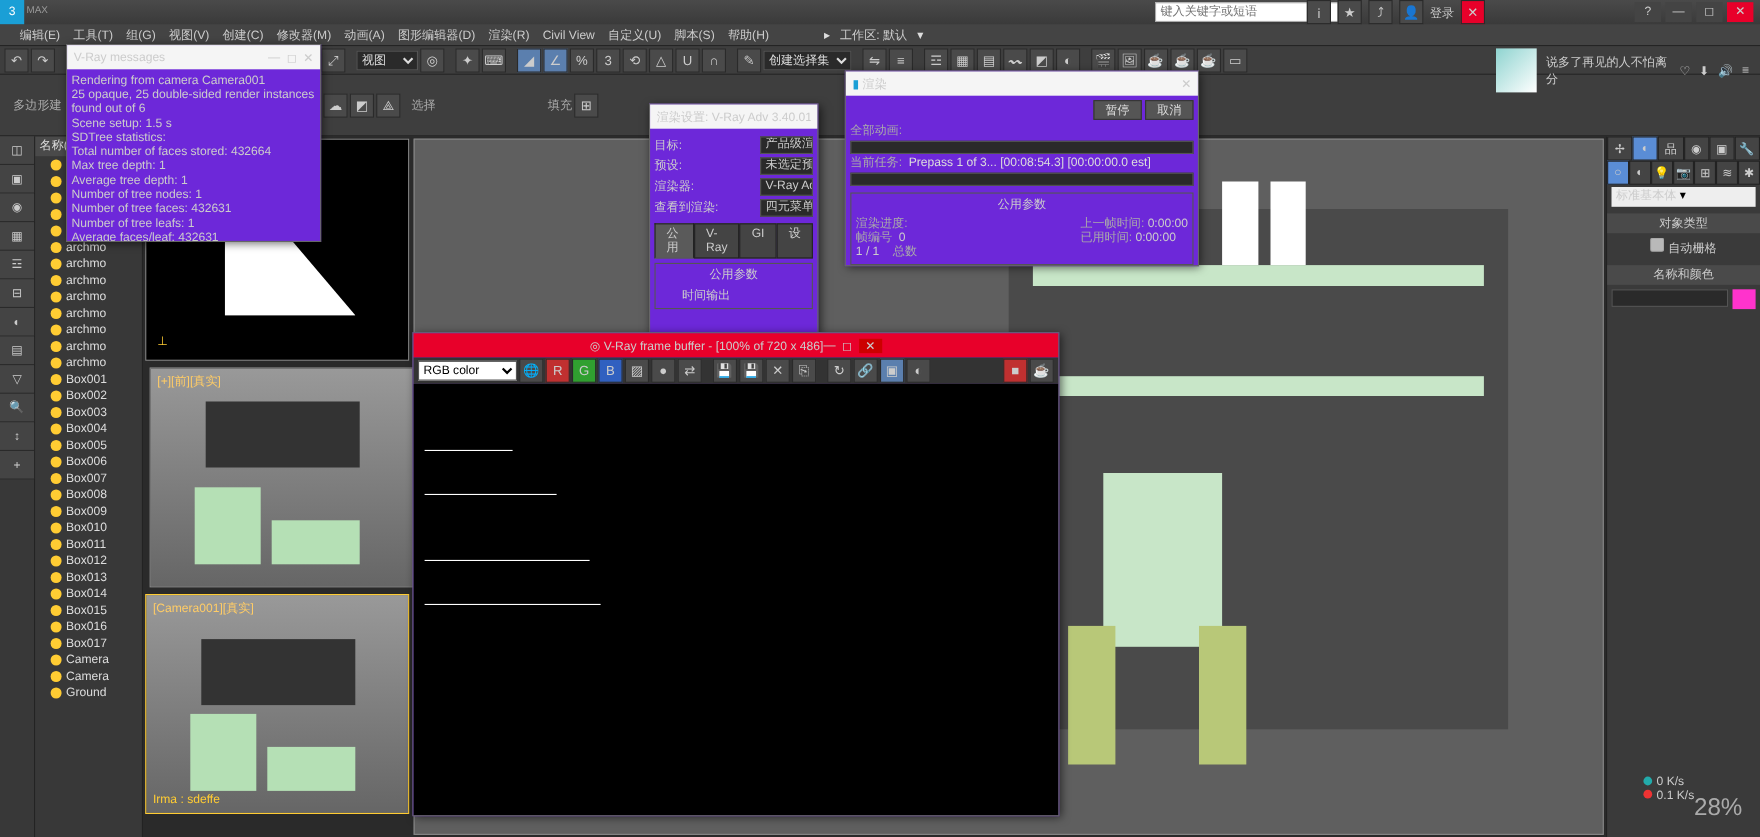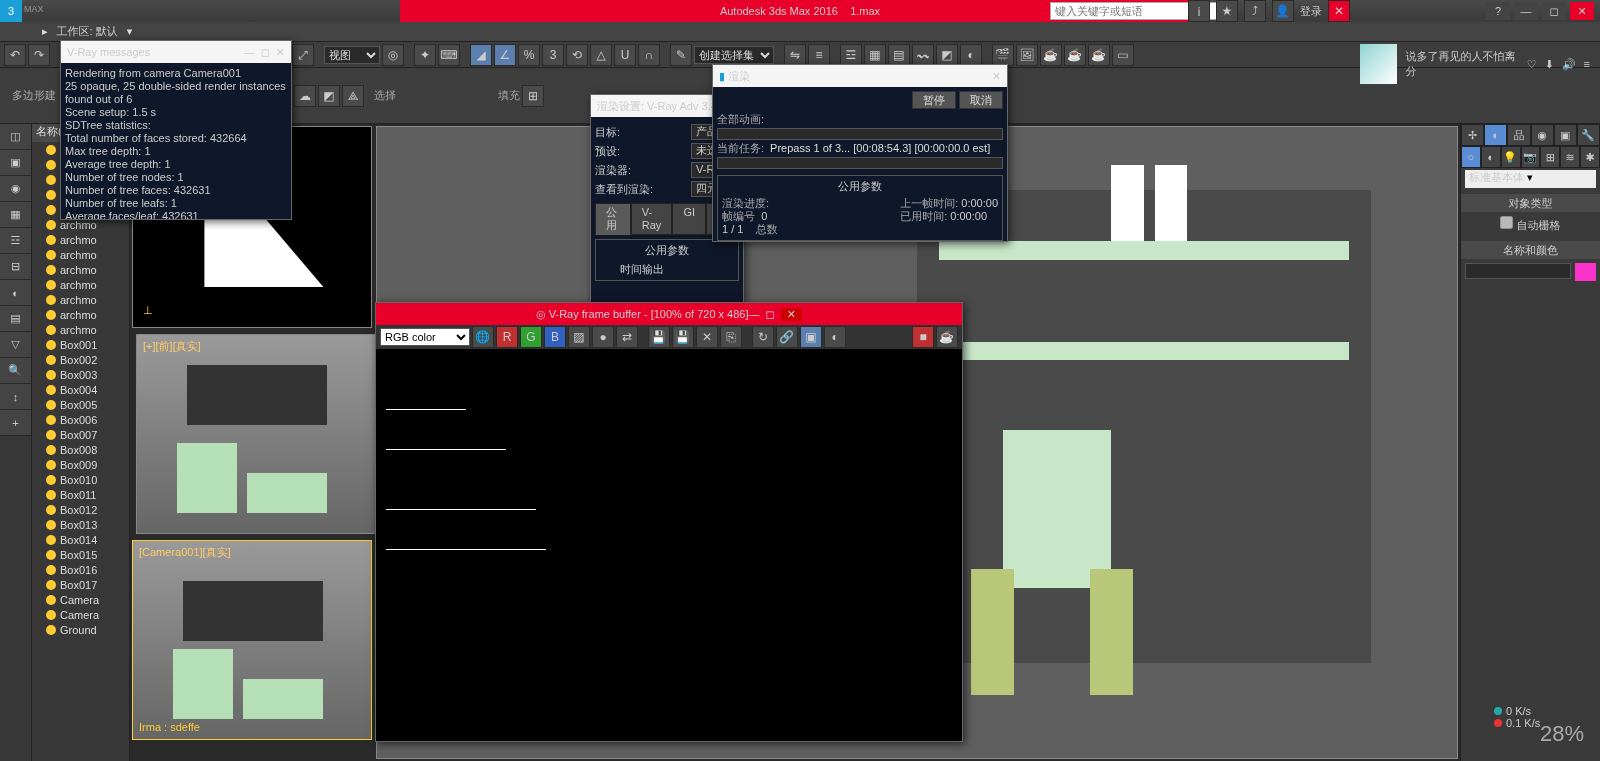--- a/index.html
+++ b/index.html
@@ -31,21 +31,21 @@
 .rightpanel { width:140px; background:#3a3a3a; border-left:1px solid #222; display:flex; flex-direction:column;}
 .rightpanel .tabrow { height:22px; display:flex;}
 .rightpanel .tab { flex:1; background:#444; border:1px solid #222; display:flex; align-items:center; justify-content:center;}
 .rightpanel .tab.on { background:#5a8dd6;}
 .cmddrop { height:18px; background:#eee; color:#000; margin:2px 4px; padding:0 4px;}
 .rolloutTitle { height:18px; background:#4a4a4a; text-align:center; line-height:18px; margin-top:4px;font-family:Liberation Serif, serif;}
 .objbtns { display:flex; flex-wrap:wrap; padding:2px;}
 .objbtns .ob { width:64px; height:18px; background:#555; border:1px solid #333; text-align:center; line-height:16px; margin:1px;}
 .swatch { width:26px; height:18px; background:#ff33cc; margin:4px auto;}
 
-.win { position:absolute; background:#0f172a; border:1px solid #666; box-shadow:2px 2px 8px rgba(0,0,0,.6);}
+.win { position:absolute; background:#6d28d9; border:1px solid #666; box-shadow:2px 2px 8px rgba(0,0,0,.6);}
 .win .wt { height:22px; background:#f5f5f5; color:#333; display:flex; align-items:center; padding:0 6px; justify-content:space-between;}
 .win .wt .mmc { display:flex; gap:6px;}
 .win .body { padding:4px; font-size:10px; color:#bbb; line-height:13px;}
 .vfb .wt { background:#e8002a; color:#fff;justify-content:center;}
 .vfb .tbar { height:24px; background:#333; display:flex; align-items:center; gap:2px; padding:0 4px;}
 .vfb .view { background:#000; position:relative;}
 .statusright { position:absolute; right:6px; bottom:6px; width:100px; height:50px;}
 .pct { position:absolute; right:10px; bottom:8px; font-size:22px; color:#aaa;}
 .dot { width:8px; height:8px; border-radius:50%; display:inline-block; margin-right:4px;}
 .label { color:#aaa;}
@@ -61,42 +61,39 @@
 .quote{position:absolute;right:10px;top:44px;width:230px;height:40px;display:flex;align-items:center;gap:8px;}
 .quote .thumb{width:40px;height:40px;background:linear-gradient(135deg,#8fd4d0,#fff);}
 .quote .icons{display:flex;gap:8px;margin-left:auto;}
 </style>
 </head>
 <body>
 
 <div class="titlebar">
   <div class="logo">3</div>
   <div style="position:absolute;left:24px;top:4px;color:#999;font-size:9px">MAX</div>
-  <div class="red-mid">
-    <span>Autodesk 3ds Max 2016</span>&nbsp;&nbsp;&nbsp;
-    <span>1.max</span>
-  </div>
   <input class="search" style="padding: 0px 4px; border: 1px solid rgb(170, 170, 170);" placeholder="键入关键字或短语">
   <div style="position:absolute;right:250px;display:flex;gap:6px;align-items:center">
     <span class="tbtn">ℹ</span>
     <span class="tbtn">★</span>
     <span class="tbtn">⤴</span>
     <span class="tbtn">👤</span>
     <span>登录</span>
     <span class="tbtn" style="background:#e8002a">✕</span>
   </div>
   <div class="right">
     <div class="btn">?</div>
     <div class="btn">—</div>
     <div class="btn">◻</div>
     <div class="btn close">✕</div>
   </div>
 </div>
 
 <div class="menubar">
+  <span id="menuitems"><span>编辑(E)</span><span>工具(T)</span><span>组(G)</span><span>视图(V)</span><span>创建(C)</span><span>修改器(M)</span><span>动画(A)</span><span>图形编辑器(D)</span><span>渲染(R)</span><span>Civil View</span><span>自定义(U)</span><span>脚本(S)</span><span>帮助(H)</span></span>
   <span class="ws">▸ <span>工作区: 默认</span> ▾</span>
 </div>
 
 <div class="toolrow">
   <div class="tbtn">↶</div>
   <div class="tbtn">↷</div>
   <div class="sep"></div>
   <div class="tbtn">🔗</div>
   <div class="tbtn">⛓</div>
   <div class="tbtn">◉</div>
@@ -349,21 +346,21 @@
         <div class="tabbtn">GI</div>
         <div class="tabbtn">设</div>
       </div>
     <div style="border:1px solid #555;margin-top:4px;padding:4px">
       <div style="text-align:center">公用参数</div>
       <div style="margin-top:6px;padding-left:20px">时间输出</div>
     </div>
   </div>
 </div>
 
-<div class="win" style="left:712px;top:64px;width:296px;height:178px">
+<div class="win" style="left:768px;top:64px;width:322px;height:178px">
   <div class="wt">
     <span><span style="color:#1a9fd6">▮</span> <span>渲染</span></span>
     <span>✕</span>
   </div>
   <div class="body">
     <div style="text-align:right;margin-bottom:4px">
       <button class="rbtn">暂停</button>
       <button class="rbtn">取消</button>
     </div>
     <div class="label">全部动画:</div>

